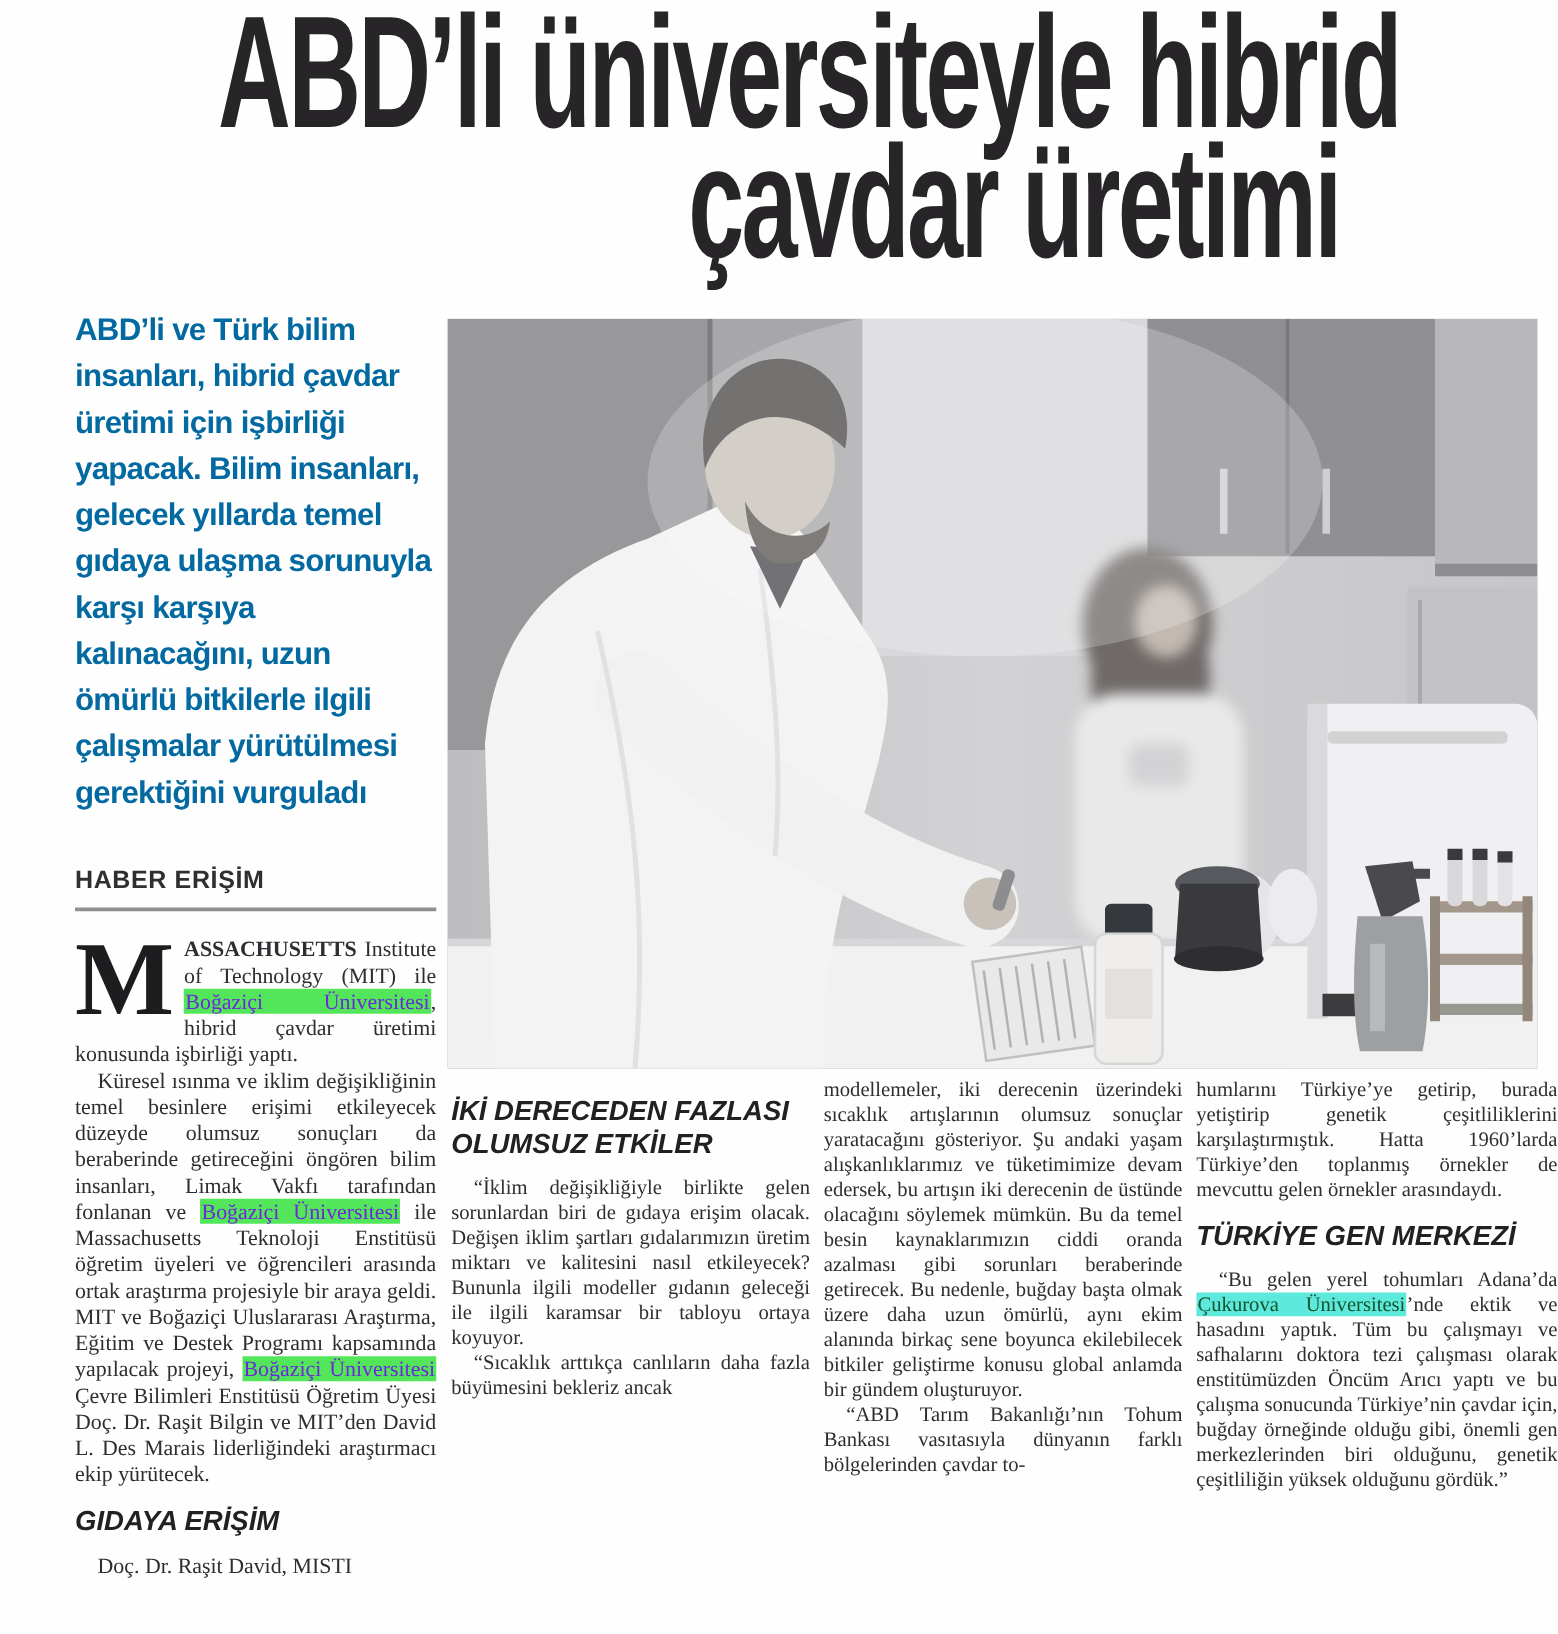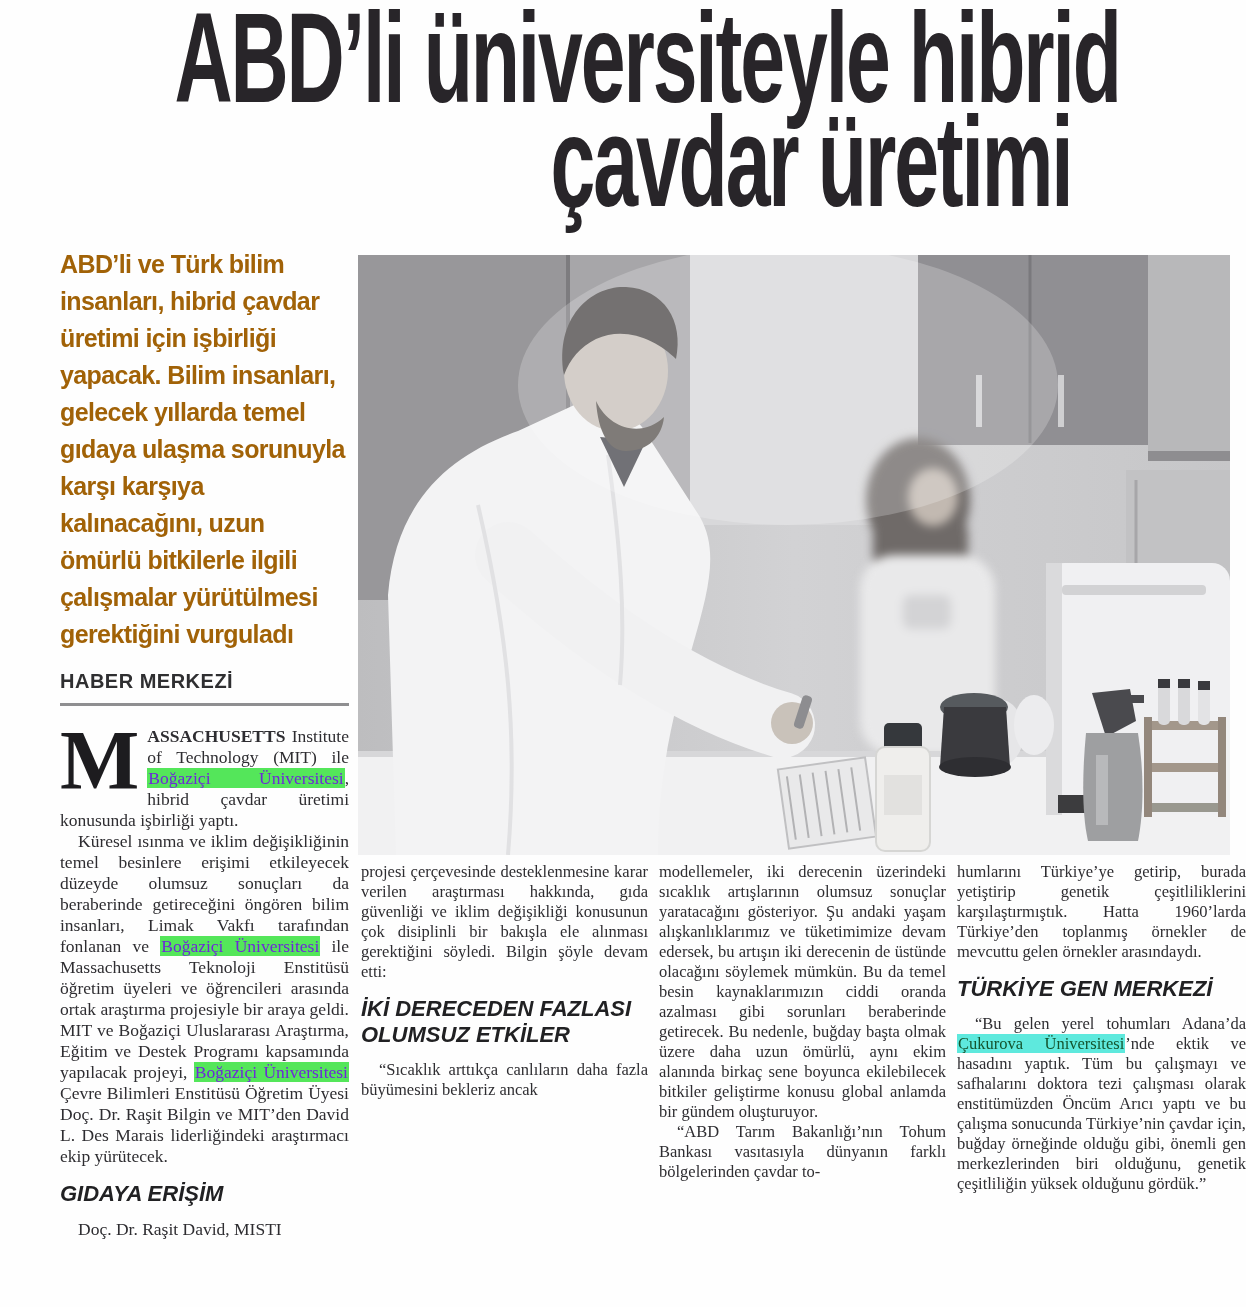--- a/index.html
+++ b/index.html
@@ -16,22 +16,22 @@
     position:absolute;left:0;top:2px;width:100%;text-align:right;
     font-family:"Liberation Sans",sans-serif;font-weight:bold;color:#282529;
   }
   .headline-line{
     display:block;font-size:112px;line-height:104px;letter-spacing:-3px;
     transform:scale(0.72,1.14);transform-origin:50% 20%;white-space:nowrap;
   }
   
   .col1{position:absolute;left:60px;top:246px;width:289px;}
   .lede{
-    font-family:"Liberation Sans",sans-serif;font-weight:bold;color:#a16207;
-    font-size:25px;line-height:37px;letter-spacing:-0.6px;margin-bottom:17px;
+    font-family:"Liberation Sans",sans-serif;font-weight:bold;color:#0369a1;
+    font-size:25px;line-height:37px;letter-spacing:-0.6px;margin-bottom:40px;
   }
   .byline{
     font-family:"Liberation Sans",sans-serif;font-weight:bold;color:#2f2f31;
     font-size:20px;letter-spacing:0.5px;border-bottom:3px solid #8f8f91;
     padding-bottom:10px;margin-bottom:20px;
   }
   .body-text{font-size:17.5px;line-height:21px;text-align:justify;}
   .body-text p{margin:0;text-indent:18px;}
   .body-text p.noindent{text-indent:0;}
   .cols-bottom .body-text{font-size:16.5px;line-height:20px;}
@@ -60,21 +60,21 @@
 
 <div id="page">
 
   <div class="headline">
     <span class="headline-line">ABD’li üniversiteyle hibrid</span>
     <span class="headline-line">çavdar üretimi</span>
   </div>
 
   <div class="col1">
     <div class="lede">ABD’li ve Türk bilim insanları, hibrid çavdar üretimi için işbirliği yapacak. Bilim insanları, gelecek yıllarda temel gıdaya ulaşma sorunuyla karşı karşıya kalınacağını, uzun ömürlü bitkilerle ilgili çalışmalar yürütülmesi gerektiğini vurguladı</div>
-    <div class="byline">HABER MERKEZİ</div>
+    <div class="byline">HABER ERİŞİM</div>
     <div class="body-text">
       <p class="noindent"><span class="dropcap">M</span><span><b>ASSACHUSETTS</b><span> Institute of Technology (MIT) ile </span><span class="hl-green">Boğaziçi Üniversitesi</span><span>, hibrid çavdar üretimi konusunda işbirliği yaptı.</span></span></p>
       <p><span>Küresel ısınma ve iklim değişikliğinin temel besinlere erişimi etkileyecek düzeyde olumsuz sonuçları da beraberinde getireceğini öngören bilim insanları, Limak Vakfı tarafından fonlanan ve </span><span class="hl-green">Boğaziçi Üniversitesi</span><span> ile Massachusetts Teknoloji Enstitüsü öğretim üyeleri ve öğrencileri arasında ortak araştırma projesiyle bir araya geldi. MIT ve Boğaziçi Uluslararası Araştırma, Eğitim ve Destek Programı kapsamında yapılacak projeyi, </span><span class="hl-green">Boğaziçi Üniversitesi</span><span> Çevre Bilimleri Enstitüsü Öğretim Üyesi Doç. Dr. Raşit Bilgin ve MIT’den David L. Des Marais liderliğindeki araştırmacı ekip yürütecek.</span></p>
       <div class="subhead">GIDAYA ERİŞİM</div>
       <p>Doç. Dr. Raşit David, MISTI</p>
     </div>
   </div>
 
   <div class="photo">
     <svg width="872" height="600" viewBox="0 0 872 600" xmlns="http://www.w3.org/2000/svg">
@@ -173,22 +173,22 @@
         <circle cx="434" cy="468" r="21" fill="#c9c2ba"></circle>
         <rect x="440" y="440" width="10" height="34" rx="4" fill="#8d8d90" transform="rotate(18 445 457)"></rect>
       </g>
 
       <ellipse cx="430" cy="130" rx="270" ry="140" fill="#ffffff" opacity="0.22"></ellipse>
     </svg>
   </div>
 
   <div class="cols-bottom">
     <div class="colb col2 body-text">
-      <p class="noindent">projesi çerçevesinde desteklenmesine karar verilen araştırması hakkında, gıda güvenliği ve iklim değişikliği konusunun çok disiplinli bir bakışla ele alınması gerektiğini söyledi. Bilgin şöyle devam etti:</p>
       <div class="subhead">İKİ DERECEDEN FAZLASI OLUMSUZ ETKİLER</div>
+      <p>“İklim değişikliğiyle birlikte gelen sorunlardan biri de gıdaya erişim olacak. Değişen iklim şartları gıdalarımızın üretim miktarı ve kalitesini nasıl etkileyecek? Bununla ilgili modeller gıdanın geleceği ile ilgili karamsar bir tabloyu ortaya koyuyor.</p>
       <p>“Sıcaklık arttıkça canlıların daha fazla büyümesini bekleriz ancak</p>
     </div>
     <div class="colb col3 body-text">
       <p class="noindent">modellemeler, iki derecenin üzerindeki sıcaklık artışlarının olumsuz sonuçlar yaratacağını gösteriyor. Şu andaki yaşam alışkanlıklarımız ve tüketimimize devam edersek, bu artışın iki derecenin de üstünde olacağını söylemek mümkün. Bu da temel besin kaynaklarımızın ciddi oranda azalması gibi sorunları beraberinde getirecek. Bu nedenle, buğday başta olmak üzere daha uzun ömürlü, aynı ekim alanında birkaç sene boyunca ekilebilecek bitkiler geliştirme konusu global anlamda bir gündem oluşturuyor.</p>
       <p>“ABD Tarım Bakanlığı’nın Tohum Bankası vasıtasıyla dünyanın farklı bölgelerinden çavdar to-</p>
     </div>
     <div class="colb col4 body-text">
       <p class="noindent">humlarını Türkiye’ye getirip, burada yetiştirip genetik çeşitliliklerini karşılaştırmıştık. Hatta 1960’larda Türkiye’den toplanmış örnekler de mevcuttu gelen örnekler arasındaydı.</p>
       <div class="subhead">TÜRKİYE GEN MERKEZİ</div>
       <p><span>“Bu gelen yerel tohumları Adana’da </span><span class="hl-cyan">Çukurova Üniversitesi</span><span>’nde ektik ve hasadını yaptık. Tüm bu çalışmayı ve safhalarını doktora tezi çalışması olarak enstitümüzden Öncüm Arıcı yaptı ve bu çalışma sonucunda Türkiye’nin çavdar için, buğday örneğinde olduğu gibi, önemli gen merkezlerinden biri olduğunu, genetik çeşitliliğin yüksek olduğunu gördük.”</span></p>

